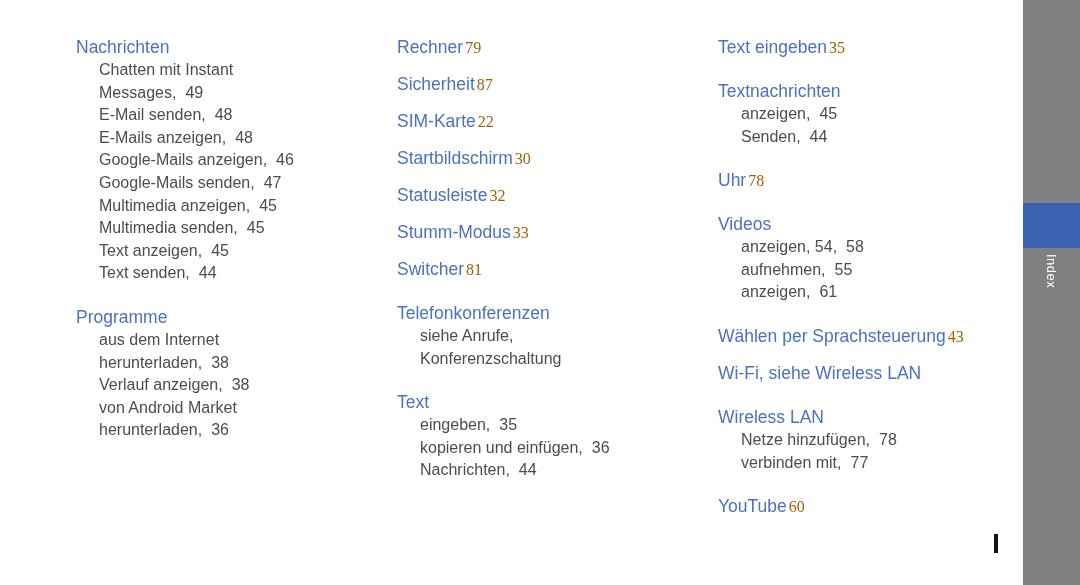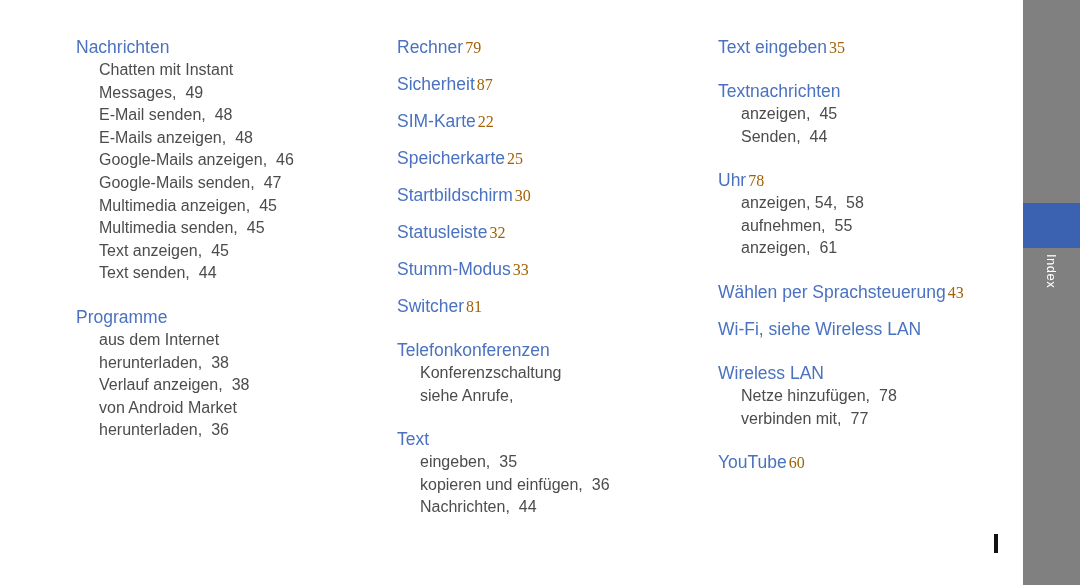--- a/index.html
+++ b/index.html
@@ -163,39 +163,36 @@
         <div class="entry-group">
           <div class="heading gap-none"><span>Rechner</span><span class="page">79</span></div>
         </div>
         <div class="entry-group">
           <div class="heading gap-md"><span>Sicherheit</span><span class="page">87</span></div>
         </div>
         <div class="entry-group">
           <div class="heading gap-md"><span>SIM-Karte</span><span class="page">22</span></div>
         </div>
         <div class="entry-group">
-          <div class="heading gap-md"><span>Speicherkarte</span><span class="page">25</span></div>
-        </div>
-        <div class="entry-group">
           <div class="heading gap-md"><span>Startbildschirm</span><span class="page">30</span></div>
         </div>
         <div class="entry-group">
           <div class="heading gap-md"><span>Statusleiste</span><span class="page">32</span></div>
         </div>
         <div class="entry-group">
           <div class="heading gap-md"><span>Stumm-Modus</span><span class="page">33</span></div>
         </div>
         <div class="entry-group">
           <div class="heading gap-md"><span>Switcher</span><span class="page">81</span></div>
         </div>
         <div class="entry-group">
           <div class="heading gap-lg"><span>Telefonkonferenzen</span></div>
           <div class="subs">
+            <div class="sub"><span>siehe Anrufe,</span></div>
             <div class="sub"><span>Konferenzschaltung</span></div>
-            <div class="sub"><span>siehe Anrufe,</span></div>
           </div>
         </div>
         <div class="entry-group">
           <div class="heading gap-lg"><span>Text</span></div>
           <div class="subs">
             <div class="sub"><span>eingeben,</span><span class="page">35</span></div>
             <div class="sub"><span>kopieren und einfügen,</span><span class="page">36</span></div>
             <div class="sub"><span>Nachrichten,</span><span class="page">44</span></div>
           </div>
         </div>
@@ -208,20 +205,21 @@
           <div class="heading gap-lg"><span>Textnachrichten</span></div>
           <div class="subs">
             <div class="sub"><span>anzeigen,</span><span class="page">45</span></div>
             <div class="sub"><span>Senden,</span><span class="page">44</span></div>
           </div>
         </div>
         <div class="entry-group">
           <div class="heading gap-lg"><span>Uhr</span><span class="page">78</span></div>
         </div>
         <div class="entry-group">
+          <div class="heading gap-lg"><span>Videos</span></div>
           <div class="subs">
             <div class="sub"><span>anzeigen, 54,</span><span class="page">58</span></div>
             <div class="sub"><span>aufnehmen,</span><span class="page">55</span></div>
             <div class="sub"><span>anzeigen,</span><span class="page">61</span></div>
           </div>
         </div>
         <div class="entry-group">
           <div class="heading gap-lg"><span>Wählen per Sprachsteuerung</span><span class="page">43</span></div>
         </div>
         <div class="entry-group">

